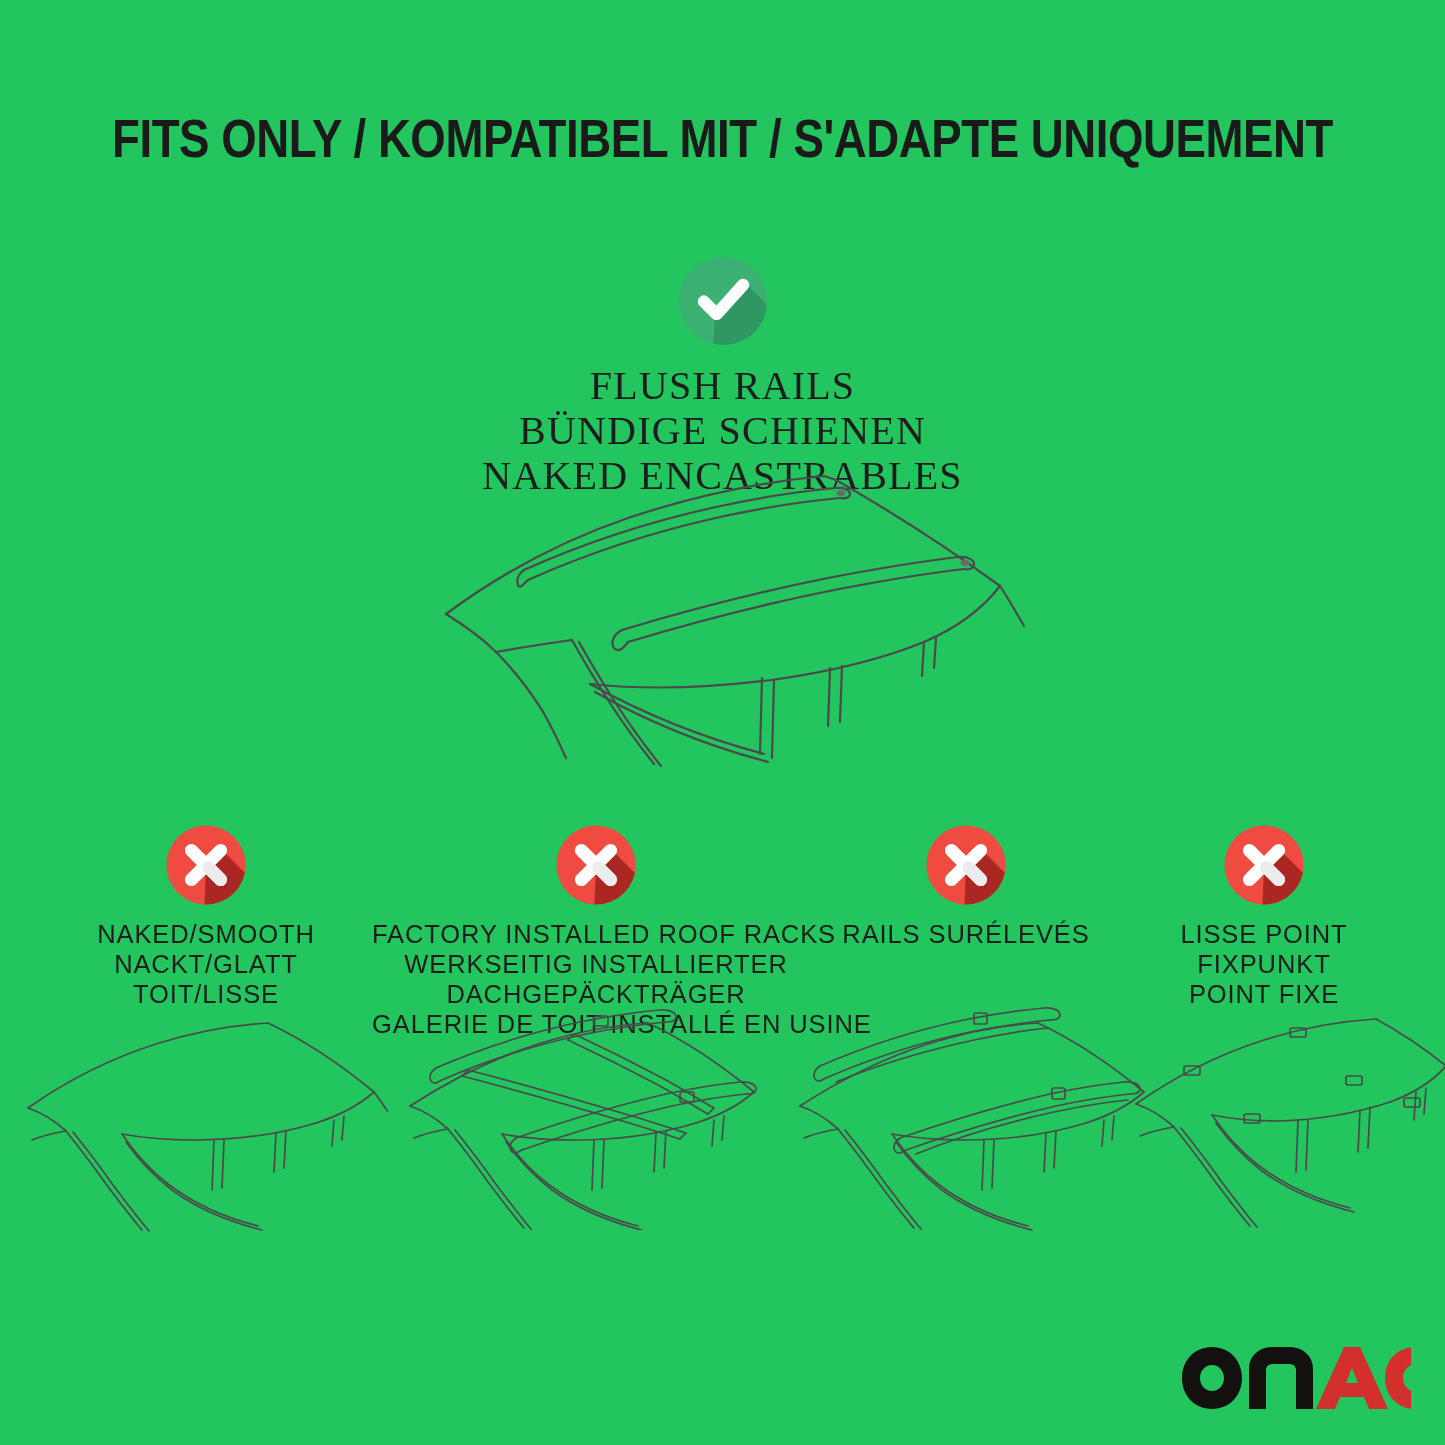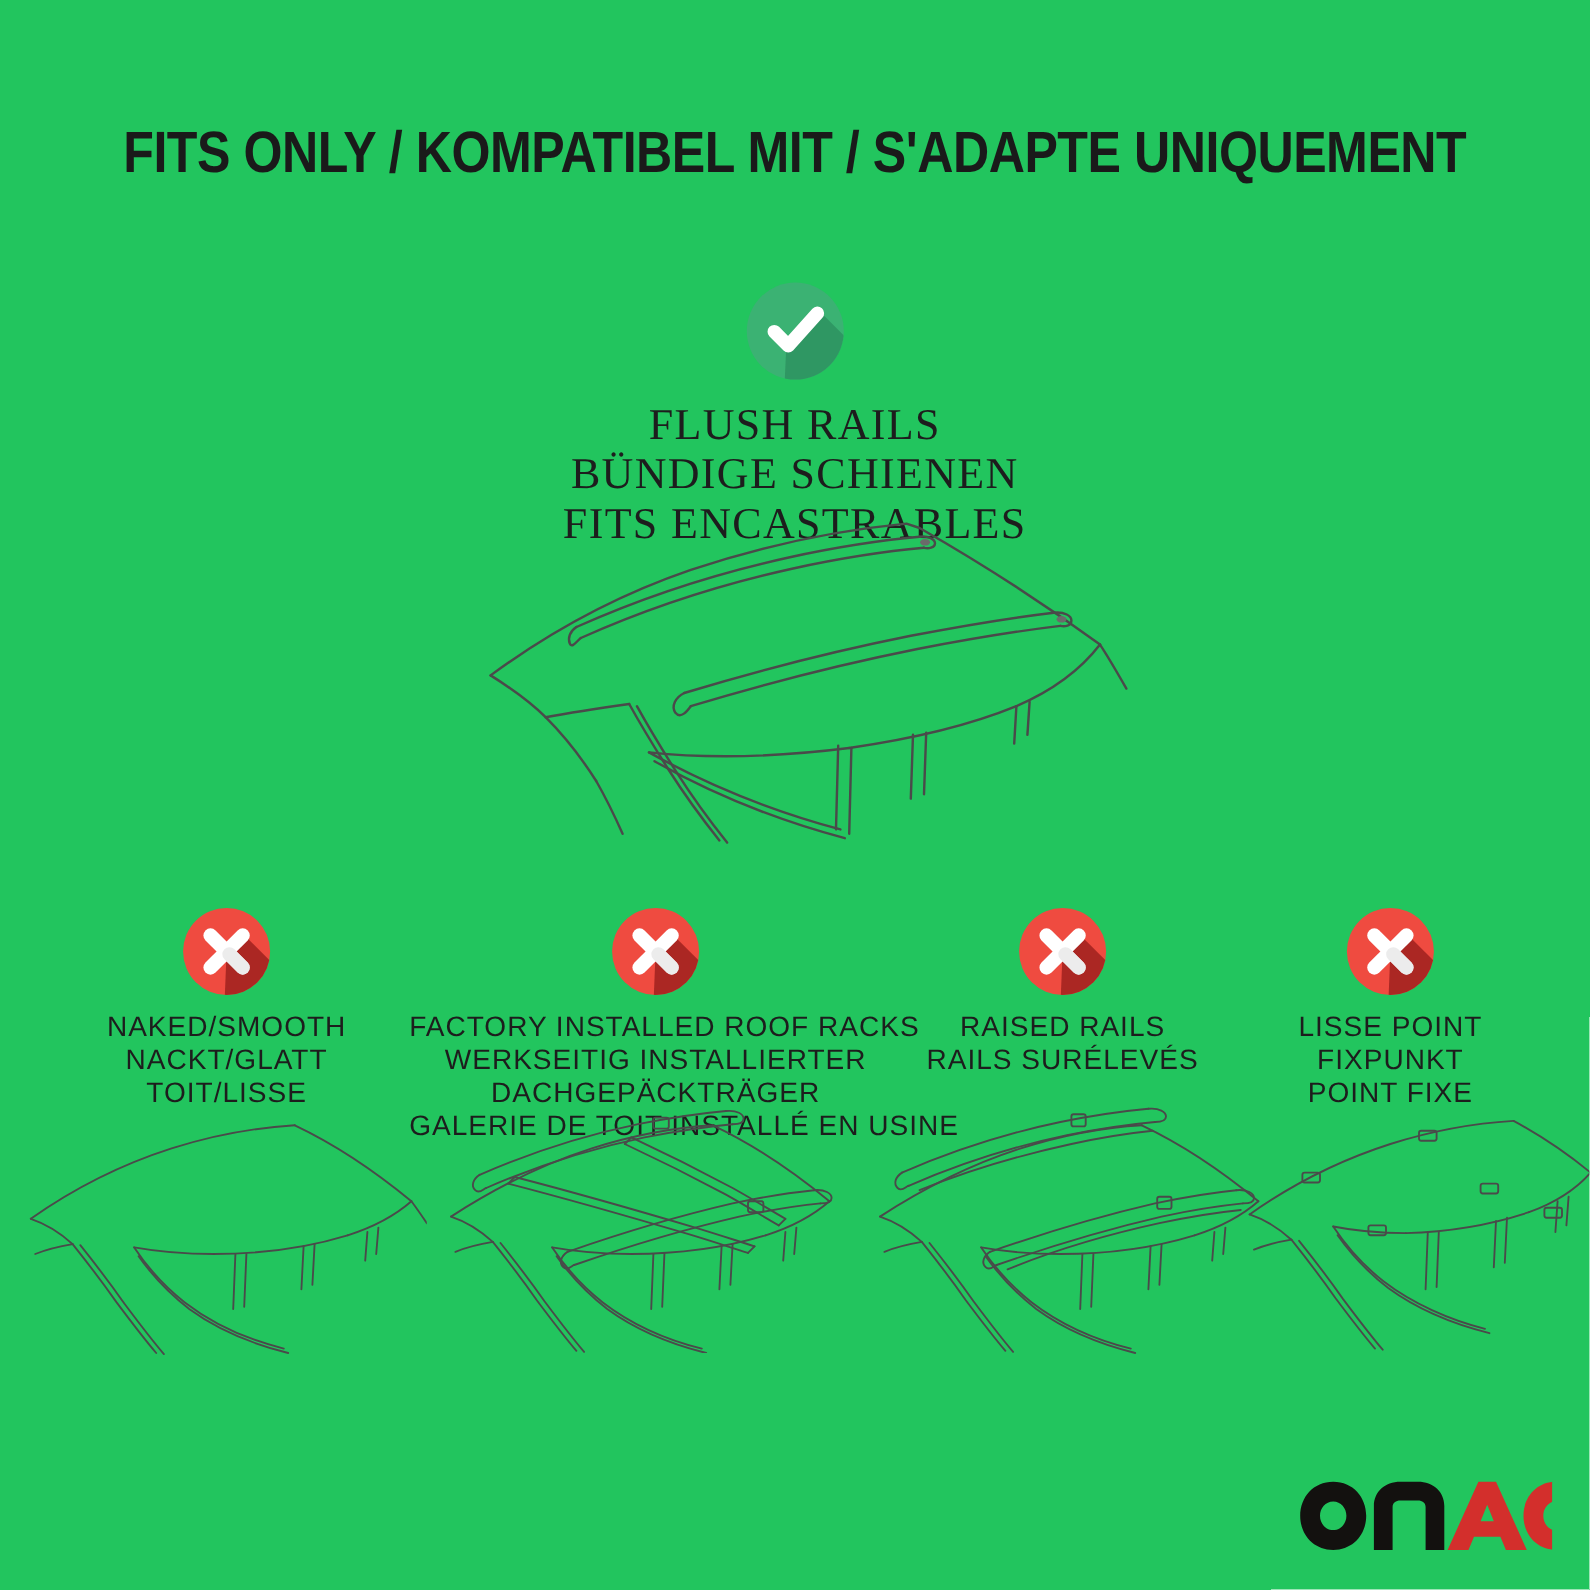--- a/index.html
+++ b/index.html
@@ -136,21 +136,21 @@
         <g clip-path="url(#circClipG)">
           <path d="M42 57 L70 29 L95 54 L95 100 L40 100 Z" fill="#2E9260" opacity="0.85"></path>
         </g>
         <path d="M30.5 50.5 L43.5 63.5 L70.5 33.5" fill="none" stroke="#ffffff" stroke-width="12.5" stroke-linecap="round" stroke-linejoin="round"></path>
       </svg>
     </div>
 
     <div id="good-labels">
       <div>FLUSH RAILS</div>
       <div>BÜNDIGE SCHIENEN</div>
-      <div>FITS ENCASTRABLES</div>
+      <div>NAKED ENCASTRABLES</div>
     </div>
   </div>
 
   <div id="good-illustration">
     <svg viewBox="0 0 600 310" width="600" height="310" xmlns="http://www.w3.org/2000/svg">
       <g fill="none" stroke="#4a4a4a" stroke-width="2.2" stroke-linecap="round" stroke-linejoin="round">
 
         <path d="M14 152 C60 118 120 82 196 56 C262 34 330 20 392 14 L404 18
                  C460 50 516 86 568 124"></path>
         <path d="M568 124 C548 150 520 168 492 180 C448 198 396 210 340 218"></path>
@@ -268,21 +268,20 @@
           <g stroke="#ffffff" stroke-width="15" stroke-linecap="round">
             <line x1="33" y1="33" x2="67" y2="67"></line>
             <line x1="67" y1="33" x2="33" y2="67"></line>
           </g>
           <g stroke="#e6e6e6" stroke-width="15" stroke-linecap="round" opacity="0.75">
             <line x1="53" y1="53" x2="67" y2="67"></line>
           </g>
         </svg>
       </div>
       <div class="bad-labels">
-        <div>RAISED RAILS</div>
         <div>RAILS SURÉLEVÉS</div>
       </div>
     </div>
 
     <div class="bad-col c3">
       <div class="x-icon-wrap">
         <svg viewBox="0 0 100 100" width="86" height="86" xmlns="http://www.w3.org/2000/svg">
           <defs>
               <clipPath id="cc3">
                 <circle cx="50" cy="50" r="46"></circle>

